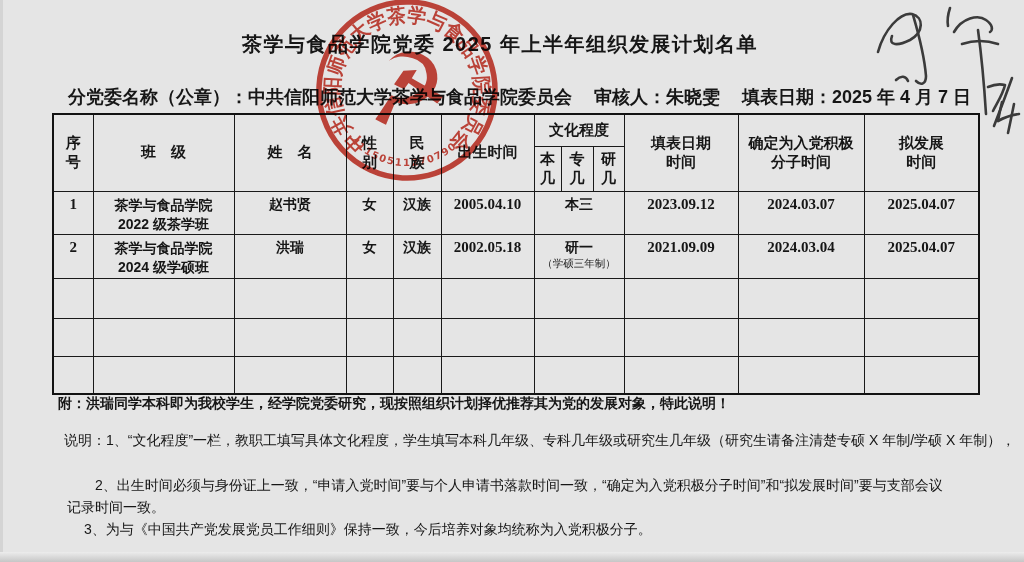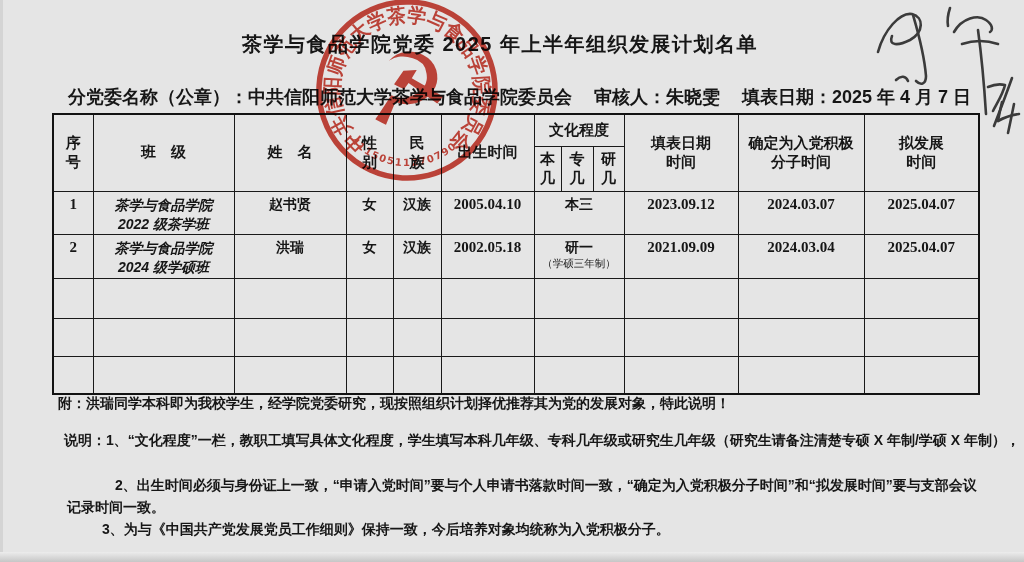--- a/index.html
+++ b/index.html
@@ -22,38 +22,38 @@
   table.roster {
     position:absolute; left:52px; top:113px; width:926px;
     border-collapse:collapse; table-layout:fixed;
     border:2.4px solid #121212;
   }
   table.roster th, table.roster td {
     border:1.5px solid #1a1a1a; text-align:center; overflow:hidden;
   }
   table.roster th { font-size:15px; font-weight:bold; vertical-align:middle; }
   .stack { white-space:pre-line; line-height:1.22; }
-  .two-line { white-space:pre-line; line-height:1.38;font-style:italic; }
+  .two-line { white-space:pre-line; line-height:1.38; }
   th.sub { font-size:13px; }
   td.d { vertical-align:top; padding-top:4px; font-size:14px; font-weight:bold; }
   td.num, td.date {
     font-family:"Liberation Serif","DejaVu Serif",serif;
     font-size:15px; font-weight:bold;
   }
   .edu-note { font-size:10.5px; font-weight:normal; line-height:1.25; }
 
   .appendix {
     position:absolute; left:58px; top:395px; font-size:14px; font-weight:bold; white-space:nowrap;text-align:right;
   }
-  .note-line { position:absolute; font-size:14px; font-weight:bold; white-space:nowrap;text-align:right; }
+  .note-line { position:absolute; font-size:14px; font-weight:normal; white-space:nowrap;text-align:right; }
   .nl1 { left:64px;  top:432px; }
   .nl2 { left:107px; top:455px; }
-  .nl3 { left:95px;  top:477px;margin-left:20px; }
+  .nl3 { left:95px;  top:477px; }
   .nl4 { left:67px;  top:499px; }
-  .nl5 { left:102px;  top:521px; }
+  .nl5 { left:84px;  top:521px; }
 
   .seal-svg {
     position:absolute; left:307px; top:-10px;
     mix-blend-mode:multiply; opacity:0.88; pointer-events:none;
   }
   .hand-svg { position:absolute; left:850px; top:0; pointer-events:none; }
 
   .edge-left { position:absolute; left:0; top:0; width:3px; height:562px; background:rgba(0,0,0,0.07); }
   .bottom-strip {
     position:absolute; left:0; top:552px; width:1024px; height:10px;

